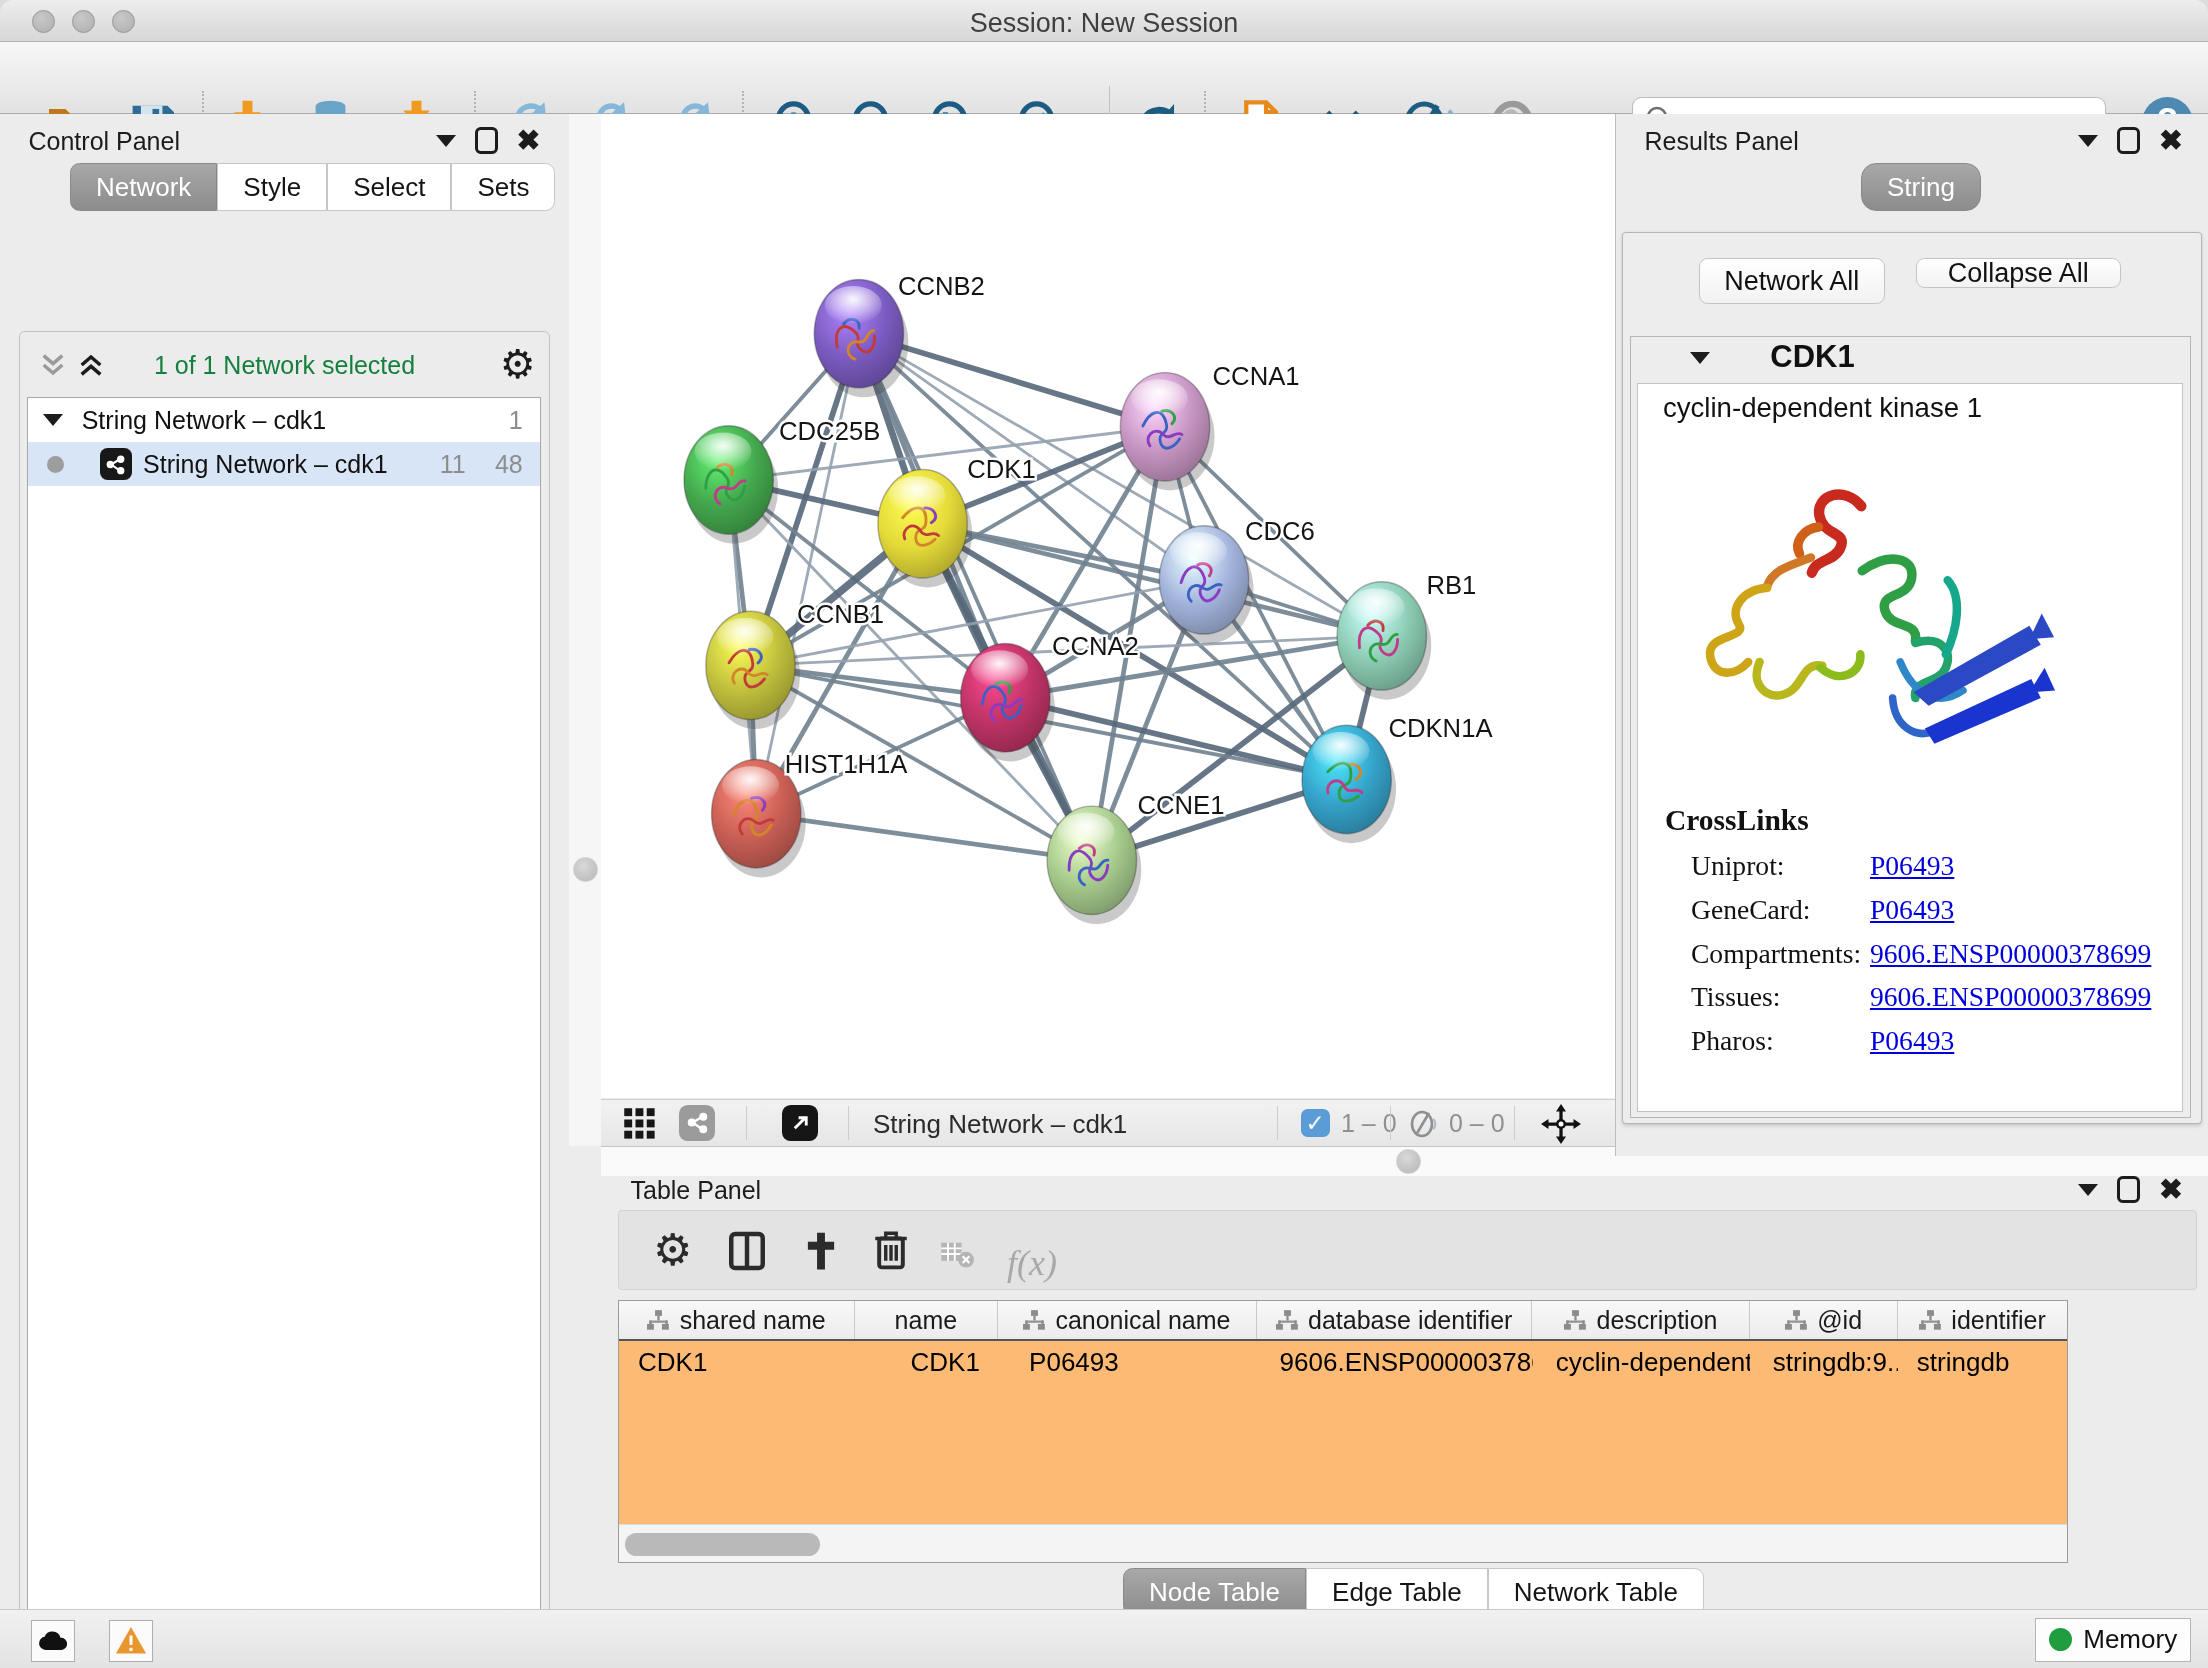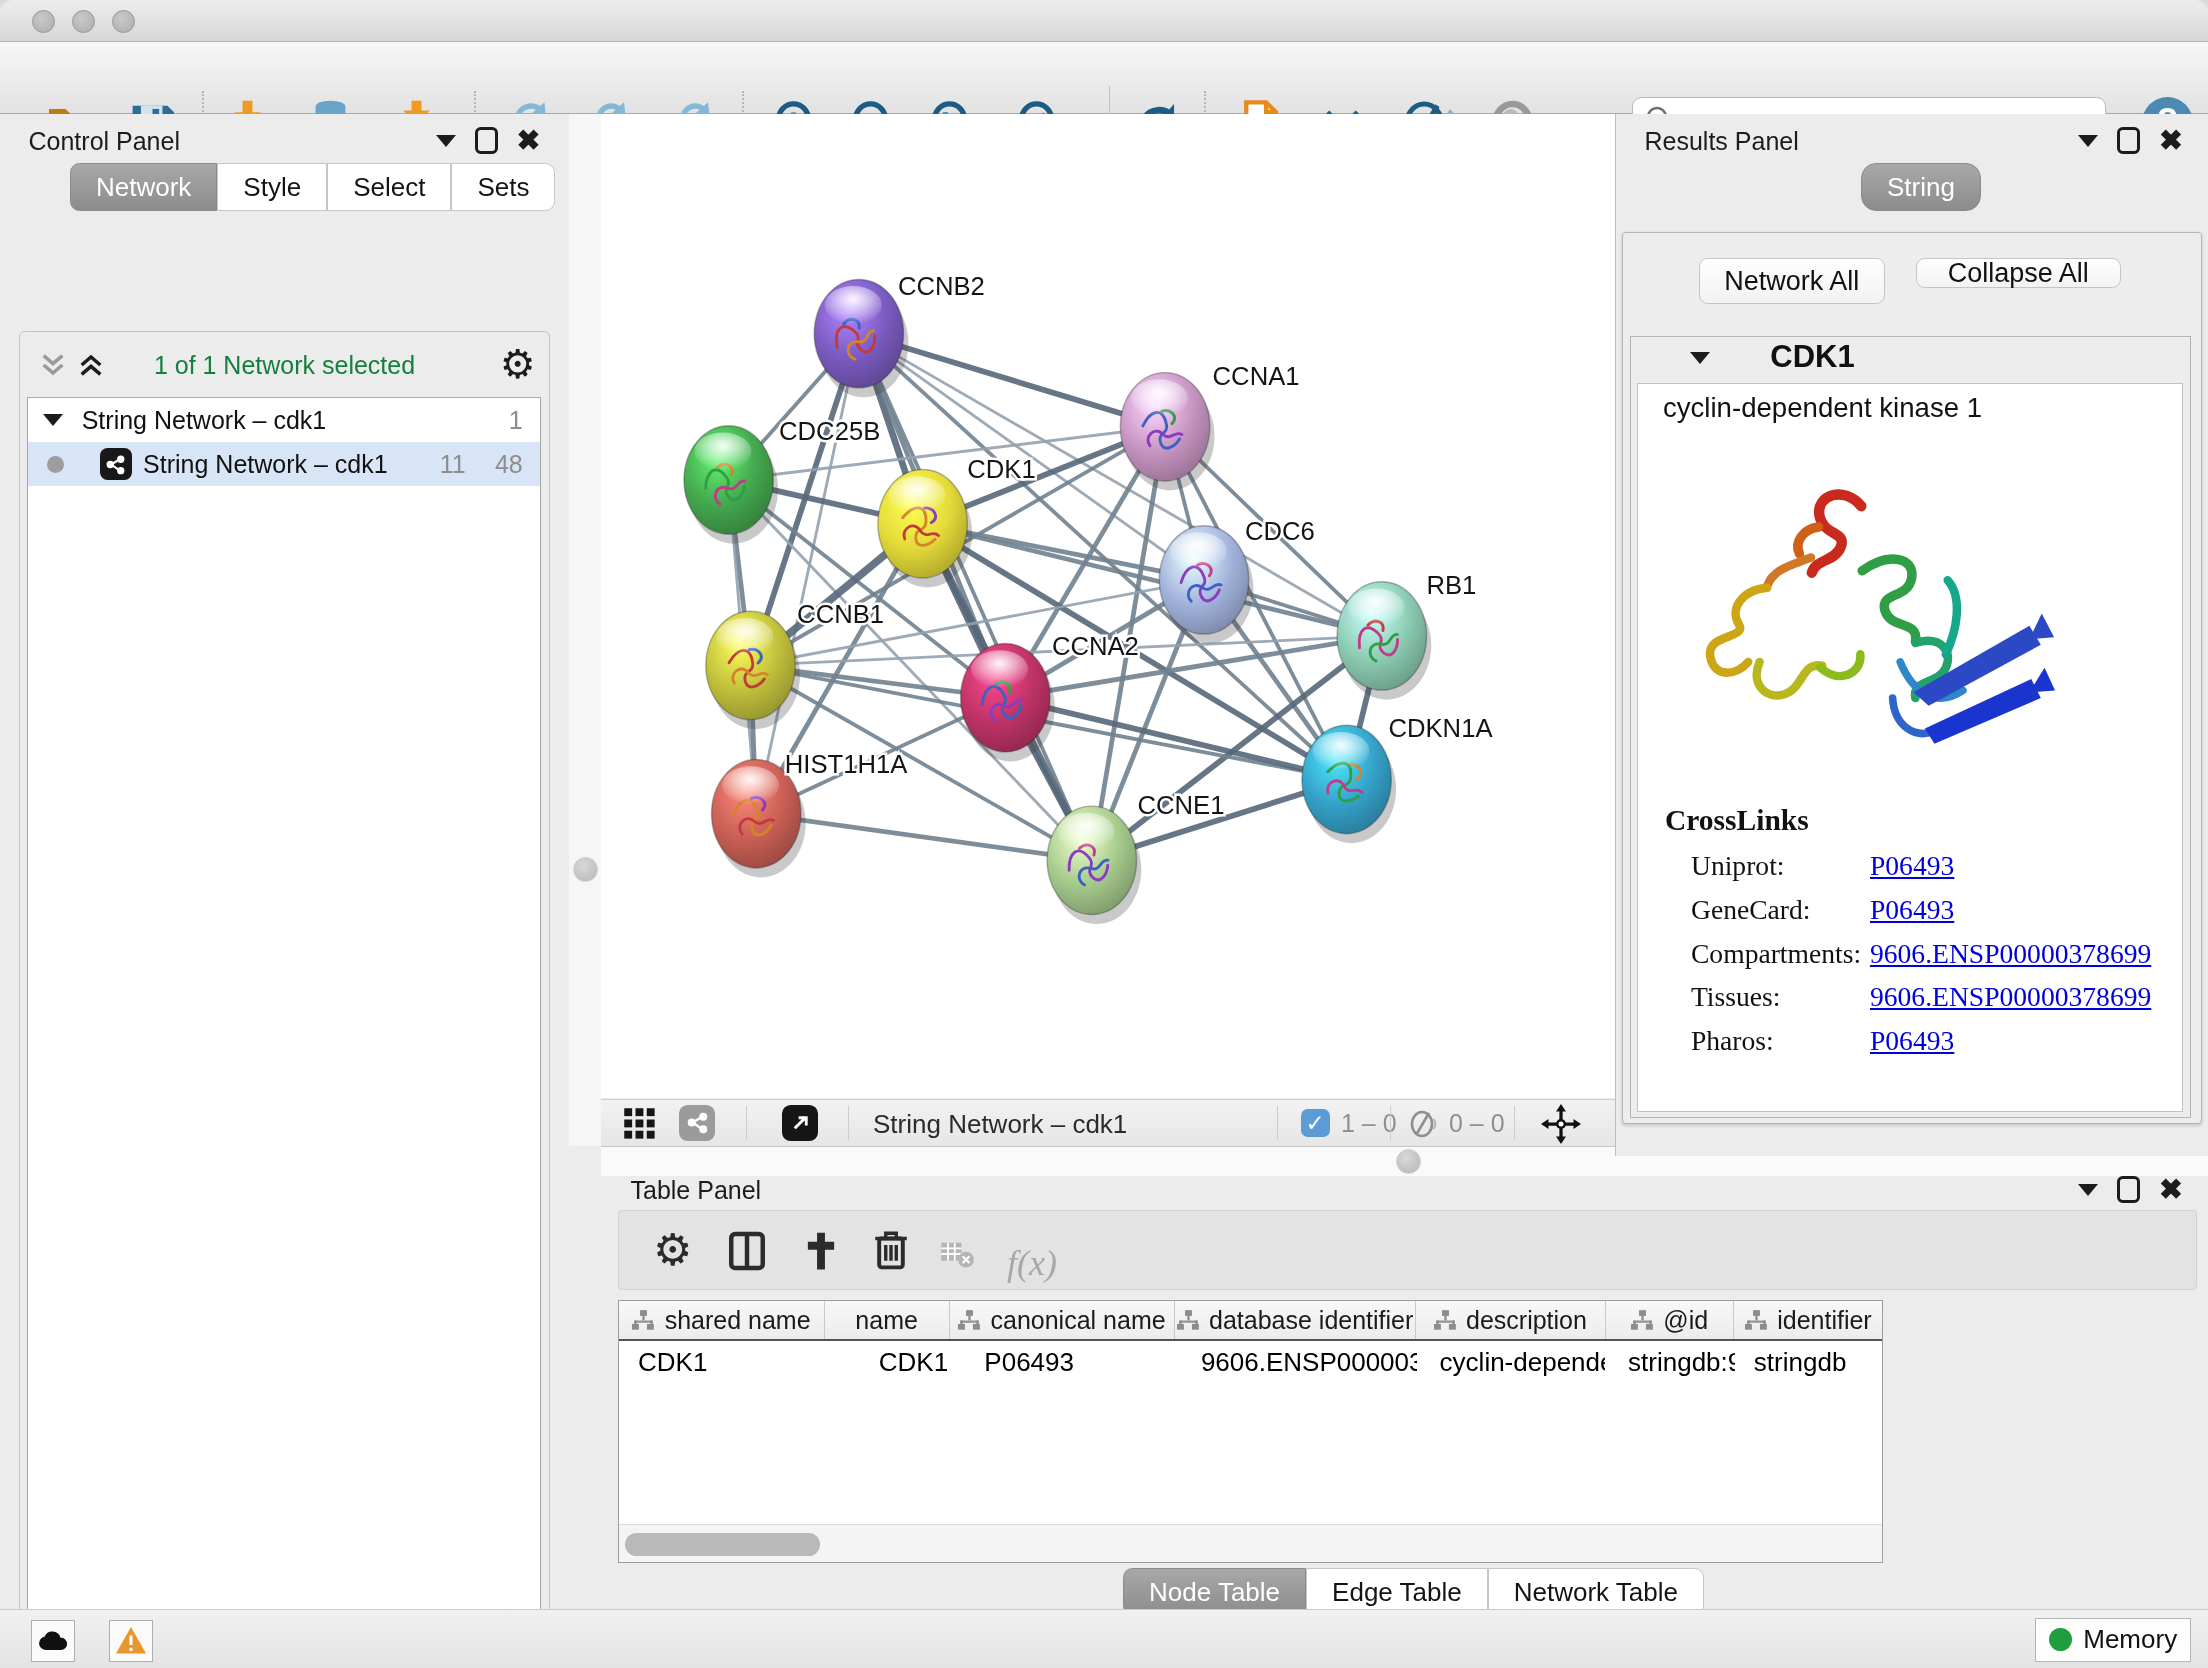--- a/index.html
+++ b/index.html
@@ -86,21 +86,21 @@
   .rp-content { position:absolute; left:5.7px; top:46px; width:546px; height:729px;
     border:1.9px solid #c2c2c2; background:#ffffff; overflow:hidden; }
   .serif { font-family:"Liberation Serif", serif; }
   .xl-row { position:absolute; font-size:27.6px; color:#111; }
   .xl-link { color:#0000dd; text-decoration:underline; }
 
   
   .tp { position:absolute; left:601px; top:1176px; width:1607px; height:434px; background:#ececec; }
   .tp-toolbar { position:absolute; left:17px; top:34px; width:1579px; height:80px; background:#e3e3e3;
     border:1px solid #d2d2d2; border-radius:3.8px; }
-  .tp-table { position:absolute; left:17px; top:124px; width:1265px; height:263px; background:#ffffff;
+  .tp-table { position:absolute; left:17px; top:124px; width:1450px; height:263px; background:#fdba74;
     border:1.9px solid #9c9c9c; }
   .th-row { display:flex; height:40px; background:linear-gradient(#f8f8f8,#ececec);
     border-bottom:2.9px solid #555; }
   .th { display:flex; align-items:center; gap:9.5px; justify-content:center; font-size:25px; color:#1a1a1a;
     border-right:1.9px solid #c9c9c9; overflow:hidden; white-space:nowrap; }
   .td-row { display:flex; height:42px; }
   .td { font-size:26px; color:#000; padding:5.7px 3.8px 0 19px; overflow:hidden; white-space:nowrap; }
   .hscroll { position:absolute; left:0; bottom:0; width:100%; height:38px; background:#f4f4f4;
     border-top:1px solid #ddd; }
   .hthumb { position:absolute; left:5.7px; top:7.6px; width:195px; height:23px; background:#b9b9b9; border-radius:11.4px; }
@@ -120,20 +120,21 @@
 </style>
 </head>
 <body>
 
 <div id="app">
 
   <div class="titlebar">
     <span class="tl" style="left:32px"></span>
     <span class="tl" style="left:72px"></span>
     <span class="tl" style="left:112px"></span>
+    <div class="title-text">Session: New Session</div>
   </div>
 
   <div class="toolbar">
     <svg class="ti" style="left:44px" viewBox="0 0 32 32">
         <path d="M3 6h10l3 3h11v5H3z" fill="#c07818"></path>
         <path d="M2 27l5-13h25l-6 13z" fill="#f3a440"></path>
       </svg>
     <svg class="ti" style="left:126px" viewBox="0 0 32 32">
         <path d="M4 4h21l4 4v20H4z" fill="#2e6b95"></path>
         <rect x="9" y="4" width="13" height="9" fill="#d4e4ef"></rect>

